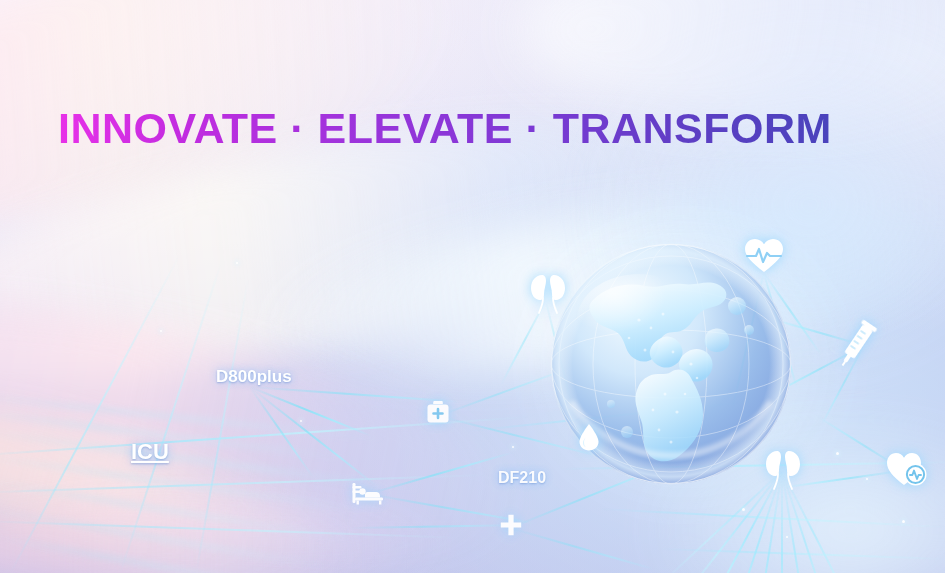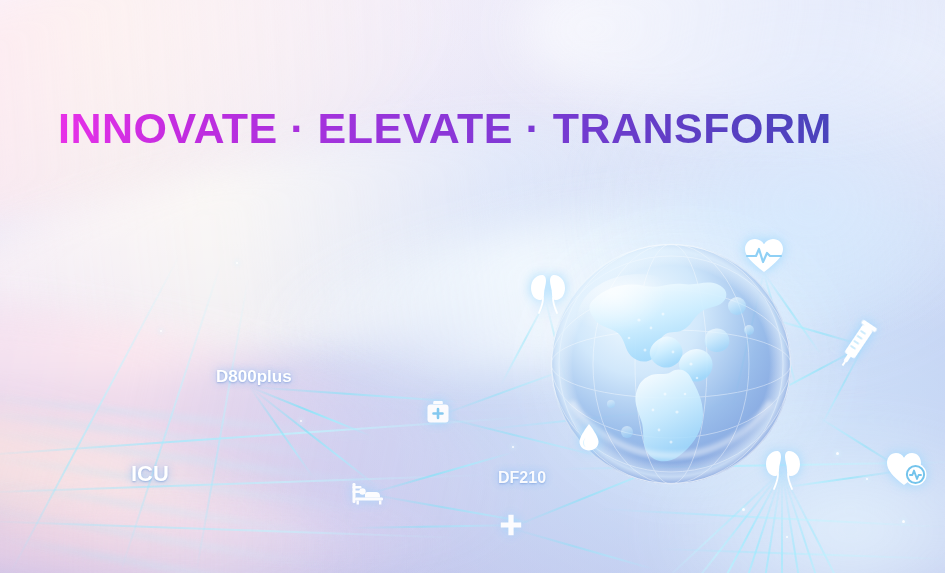--- a/index.html
+++ b/index.html
@@ -51,21 +51,21 @@
     font-family:"DejaVu Sans","Liberation Sans",sans-serif;
     background:linear-gradient(90deg,#ea2fe8 0%,#c92fe2 20%,#a133dd 45%,#7c39d3 70%,#5f3ec6 100%);
     -webkit-background-clip:text; background-clip:text; color:transparent;
     -webkit-text-fill-color:transparent;
   }
 
   
   .tag{ position:absolute; color:#ffffff; font-weight:700; white-space:nowrap;
         text-shadow:0 0 8px rgba(120,190,255,.75), 0 1px 2px rgba(70,110,190,.45); }
   #tag-d800{ left:196px; top:367px; font-size:17px;margin-left:20px; }
-  #tag-icu  { left:131px; top:461px; font-size:22px; }
+  #tag-icu  { left:131px; top:439px; font-size:22px;text-decoration:underline; }
   #tag-df210{ left:498px; top:469px; font-size:16px; opacity:.92; }
 
   
   .icon{ position:absolute; color:#ffffff; }
   .icon svg{ display:block; filter:drop-shadow(0 0 6px rgba(150,215,255,.85)); }
 </style>
 </head>
 <body>
 
 <div id="banner">

